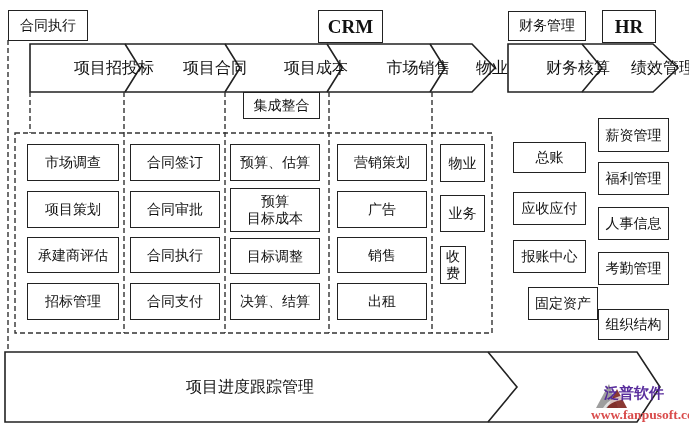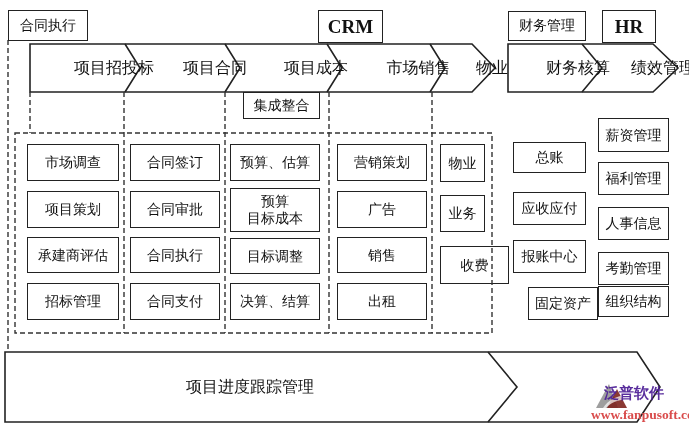--- a/index.html
+++ b/index.html
@@ -98,32 +98,32 @@
   <div class="box" style="left:230px;top:238px;width:90px;height:36px">目标调整</div>
   <div class="box" style="left:230px;top:283px;width:90px;height:37px">决算、结算</div>
 
   <div class="box" style="left:337px;top:144px;width:90px;height:37px">营销策划</div>
   <div class="box" style="left:337px;top:191px;width:90px;height:37px">广告</div>
   <div class="box" style="left:337px;top:237px;width:90px;height:36px">销售</div>
   <div class="box" style="left:337px;top:283px;width:90px;height:37px">出租</div>
 
   <div class="box" style="left:440px;top:144px;width:45px;height:38px">物业</div>
   <div class="box" style="left:440px;top:195px;width:45px;height:37px">业务</div>
-  <div class="box" style="left:440px;top:246px;width:69px;height:38px">收费</div>
+  <div class="box" style="left:440px;top:246px;width:26px;height:38px">收费</div>
 
   <div class="box" style="left:513px;top:142px;width:73px;height:31px">总账</div>
   <div class="box" style="left:513px;top:192px;width:73px;height:33px">应收应付</div>
   <div class="box" style="left:513px;top:240px;width:73px;height:33px">报账中心</div>
   <div class="box" style="left:528px;top:287px;width:70px;height:33px">固定资产</div>
 
   <div class="box" style="left:598px;top:118px;width:71px;height:34px">薪资管理</div>
   <div class="box" style="left:598px;top:162px;width:71px;height:33px">福利管理</div>
   <div class="box" style="left:598px;top:207px;width:71px;height:33px">人事信息</div>
   <div class="box" style="left:598px;top:252px;width:71px;height:33px">考勤管理</div>
-  <div class="box" style="left:598px;top:286px;width:71px;height:31px">组织结构</div>
+  <div class="box" style="left:598px;top:309px;width:71px;height:31px">组织结构</div>
 
   <div class="bottom-label" style="left:60px;width:380px;font-size:16px">项目进度跟踪管理</div>
 
   <div id="watermark">
     <svg id="wm-logo" width="34" height="30" viewBox="0 0 34 30">
       <path d="M2 28 L15 4 L24 28 Z" fill="#8d8d8d" opacity="0.85"></path>
       <path d="M13 28 L23 9 L33 28 Z" fill="#7d241e" opacity="0.9"></path>
       <path d="M9 28 C14 20 22 16 33 15 L33 19 C23 20 16 23 12 28 Z" fill="#fff" opacity="0.7"></path>
     </svg>
     <div id="wm-brand">泛普软件</div>

